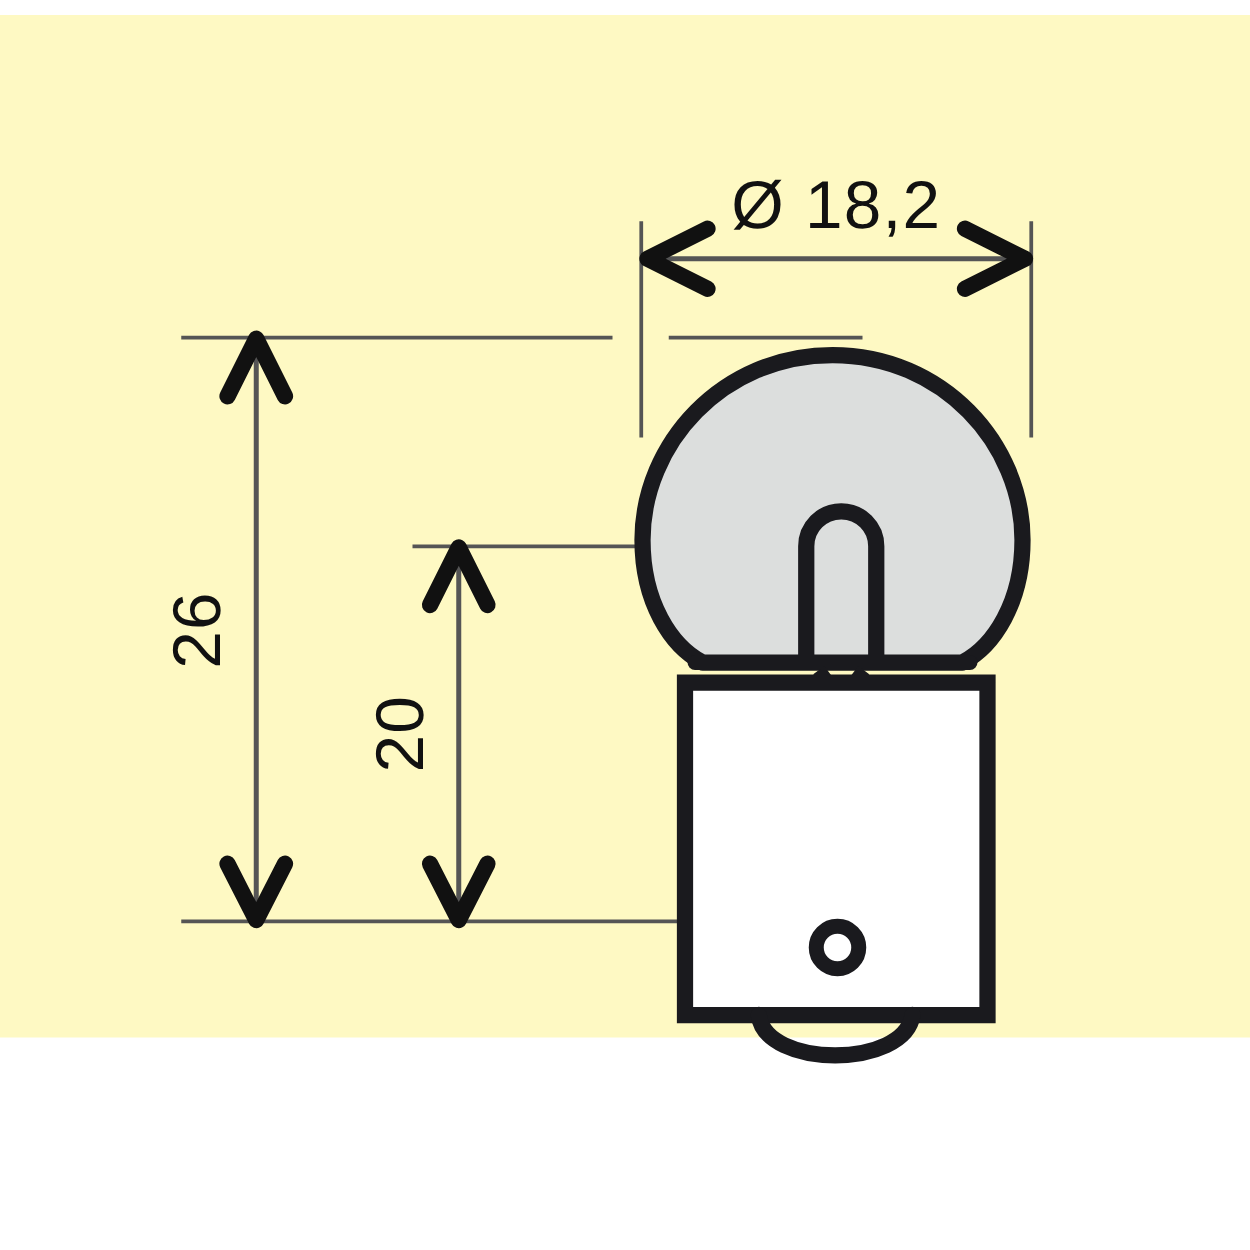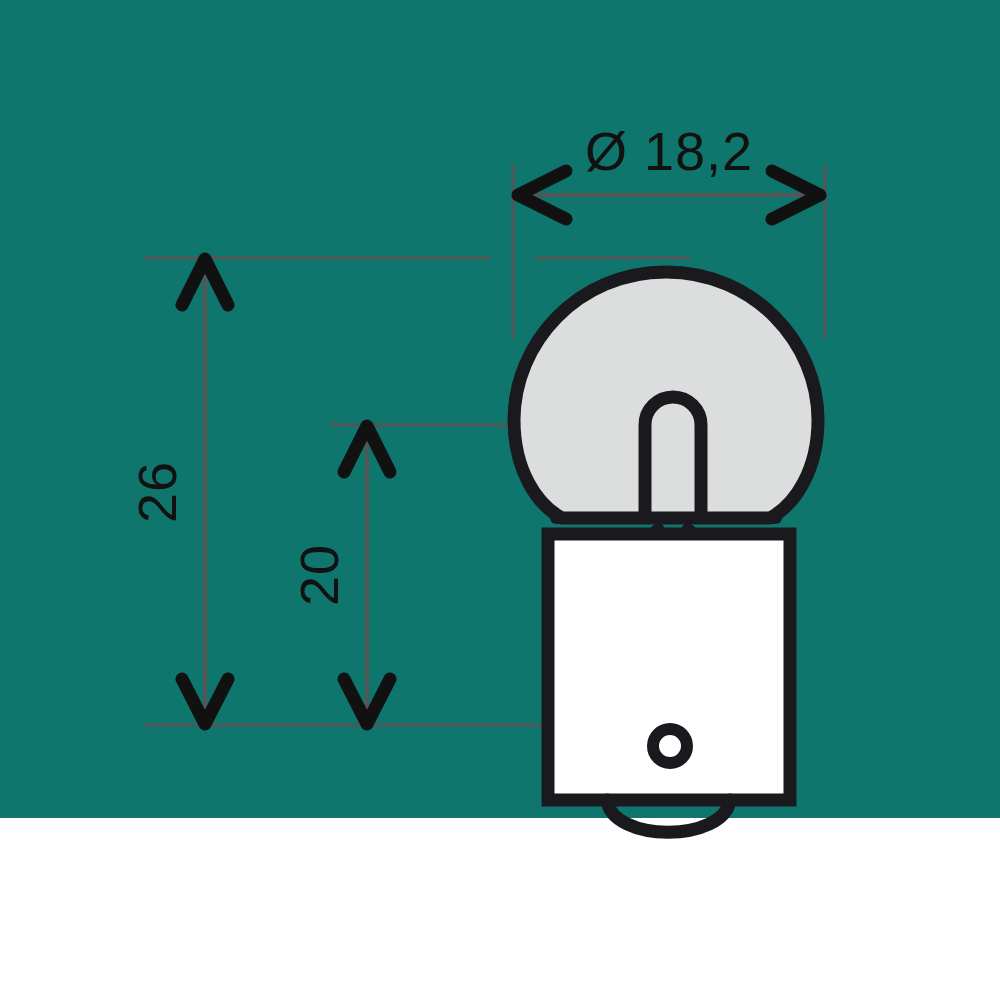--- a/index.html
+++ b/index.html
@@ -11,21 +11,22 @@
   body {
     width: 1000px;
     height: 1000px;
     font-family: "Liberation Sans", sans-serif;
     overflow: hidden;
   }
   #drawing-root {
     position: relative;
     width: 1000px;
     height: 818px;
-    background: #0f766e;
+    background: #fef9c3;
+    margin-top: 12px;
   }
   svg.drawing-canvas {
     display: block;
     width: 1000px;
     height: 1000px;
   }
   .dim-text {
     font-family: "Liberation Sans", sans-serif;
     font-size: 54px;
     fill: #111111;

